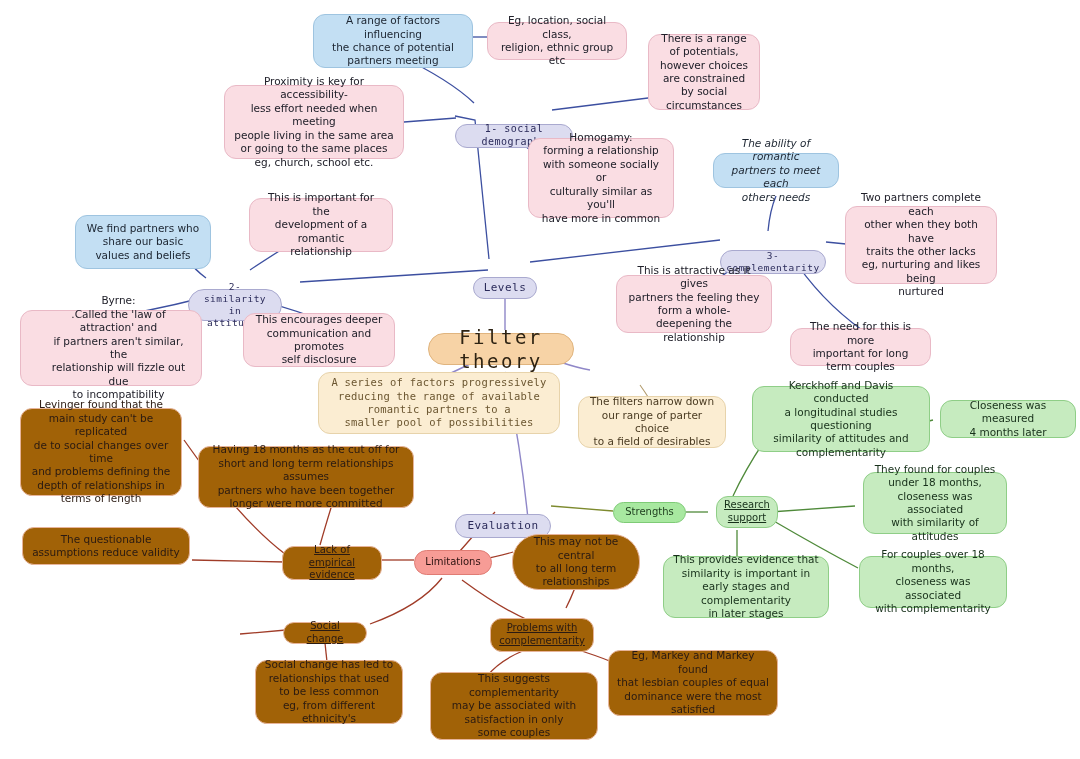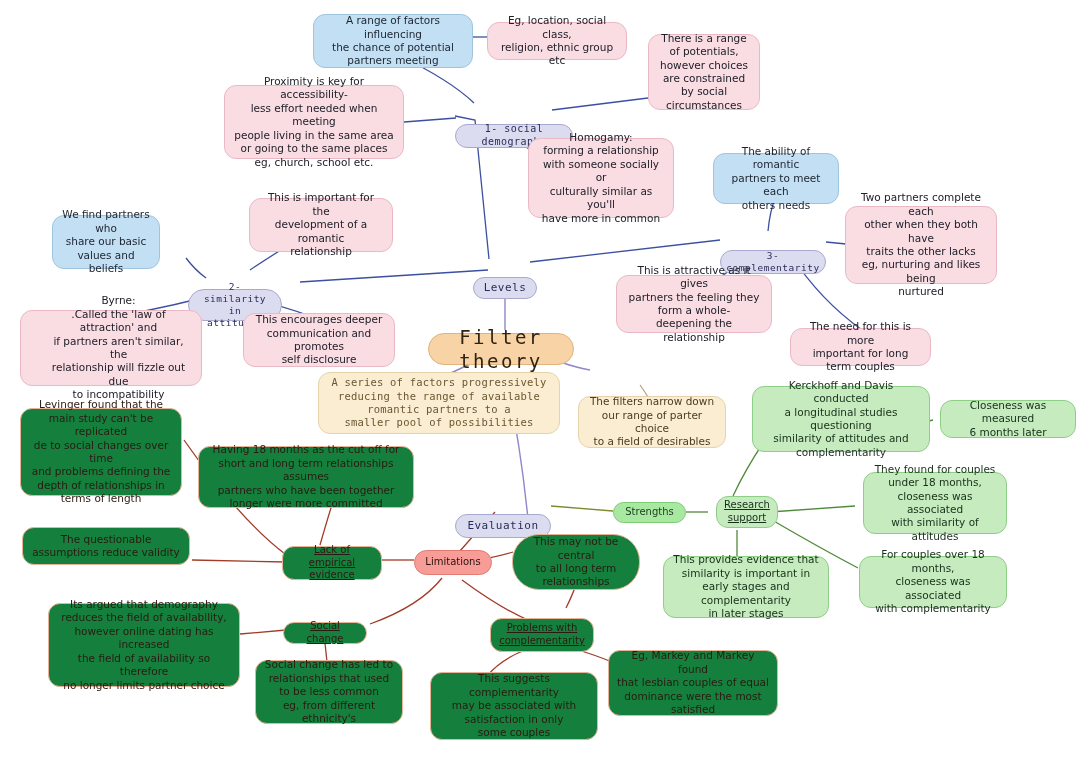--- a/index.html
+++ b/index.html
@@ -50,21 +50,21 @@
     color: #1b2430;
   }
   .lilac {
     background: #dcdcf0;
     border-color: #a9a9cf;
     color: #2b2b5a;
     border-radius: 14px;
     margin-top: 20px;
   }
   .salmon {
-    background: #15803d;
+    background: #a16207;
     border-color: #e7b49a;
     color: #2a1a12;
   }
   .green {
     background: #c6ebbf;
     border-color: #8fce87;
     color: #17301a;
     margin-left: 8px;
   }
   .orange {
@@ -202,41 +202,41 @@
 
   <div class="node pink" style="left:528px; top:138px; width:146px; height:80px;">Homogamy:
 forming a relationship
 with someone socially or
 culturally similar as you'll
 have more in common</div>
 
   <div class="node lilac pill mono" style="left:188px; top:269px; width:94px; height:32px; font-size:9.5px;">2- similarity in
 attitudes</div>
 
-  <div class="node blue" style="left:52px; top:215px; width:108px; height:54px;">We find partners who
+  <div class="node blue" style="left:75px; top:215px; width:136px; height:54px;">We find partners who
 share our basic
 values and beliefs</div>
 
   <div class="node pink" style="left:249px; top:198px; width:144px; height:54px;">This is important for the
 development of a romantic
 relationship</div>
 
   <div class="node pink" style="left:20px; top:310px; width:182px; height:76px;padding-left:23px;">Byrne:
 .Called the 'law of attraction' and
 if partners aren't similar, the
 relationship will fizzle out due
 to incompatibility</div>
 
   <div class="node pink" style="left:243px; top:313px; width:152px; height:54px;">This encourages deeper
 communication and promotes
 self disclosure</div>
 
   <div class="node lilac pill mono" style="left:720px; top:230px; width:106px; height:24px; font-size:9.5px;">3- complementarity</div>
 
-  <div class="node blue" style="left:713px; top:153px; width:126px; height:51px;">The ability of romantic
+  <div class="node blue" style="left:713px; top:153px; width:126px; height:35px;font-style:italic;">The ability of romantic
 partners to meet each
 others needs</div>
 
   <div class="node pink" style="left:845px; top:206px; width:152px; height:78px;">Two partners complete each
 other when they both have
 traits the other lacks
 eg, nurturing and likes being
 nurtured</div>
 
   <div class="node pink" style="left:616px; top:275px; width:156px; height:58px;">This is attractive as it gives
@@ -269,21 +269,21 @@
 
   <div class="node green underline-label" style="left:708px; top:496px; width:62px; height:32px; font-size:10px;">Research
 support</div>
 
   <div class="node green" style="left:744px; top:386px; width:178px; height:66px;">Kerckhoff and Davis conducted
 a longitudinal studies questioning
 similarity of attitudes and
 complementarity</div>
 
   <div class="node green" style="left:932px; top:400px; width:136px; height:38px;">Closeness was measured
-6 months later</div>
+4 months later</div>
 
   <div class="node green" style="left:855px; top:472px; width:144px; height:62px;">They found for couples
 under 18 months,
 closeness was associated
 with similarity of attitudes</div>
 
   <div class="node green" style="left:851px; top:556px; width:148px; height:52px;">For couples over 18 months,
 closeness was associated
 with complementarity</div>
 
@@ -305,25 +305,20 @@
   <div class="node salmon" style="left:198px; top:446px; width:216px; height:62px;">Having 18 months as the cut off for
 short and long term relationships assumes
 partners who have been together
 longer were more committed</div>
 
   <div class="node salmon" style="left:22px; top:527px; width:168px; height:38px;">The questionable
 assumptions reduce validity</div>
 
   <div class="node salmon underline-label" style="left:283px; top:622px; width:84px; height:22px; font-size:10px;">Social change</div>
 
-  <div class="node salmon" style="left:48px; top:603px; width:192px; height:84px;">Its argued that demography
-reduces the field of availability,
-however online dating has increased
-the field of availability so therefore
-no longer limits partner choice</div>
 
   <div class="node salmon" style="left:255px; top:660px; width:148px; height:64px;">Social change has led to
 relationships that used
 to be less common
 eg, from different ethnicity's</div>
 
   <div class="node salmon underline-label" style="left:490px; top:618px; width:104px; height:34px; font-size:10px;">Problems with
 complementarity</div>
 
   <div class="node salmon" style="left:430px; top:672px; width:168px; height:68px;">This suggests complementarity

